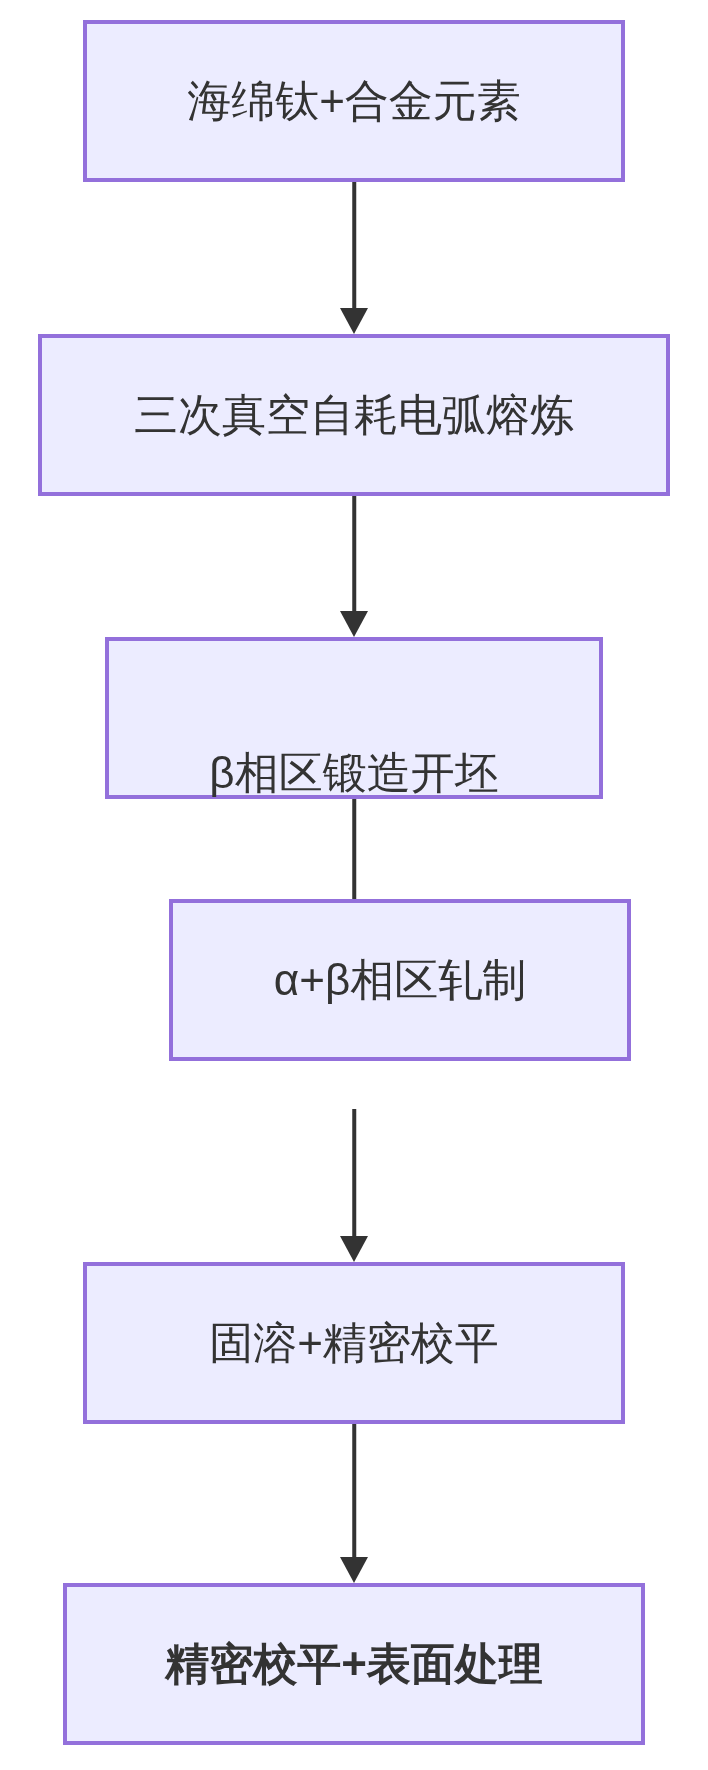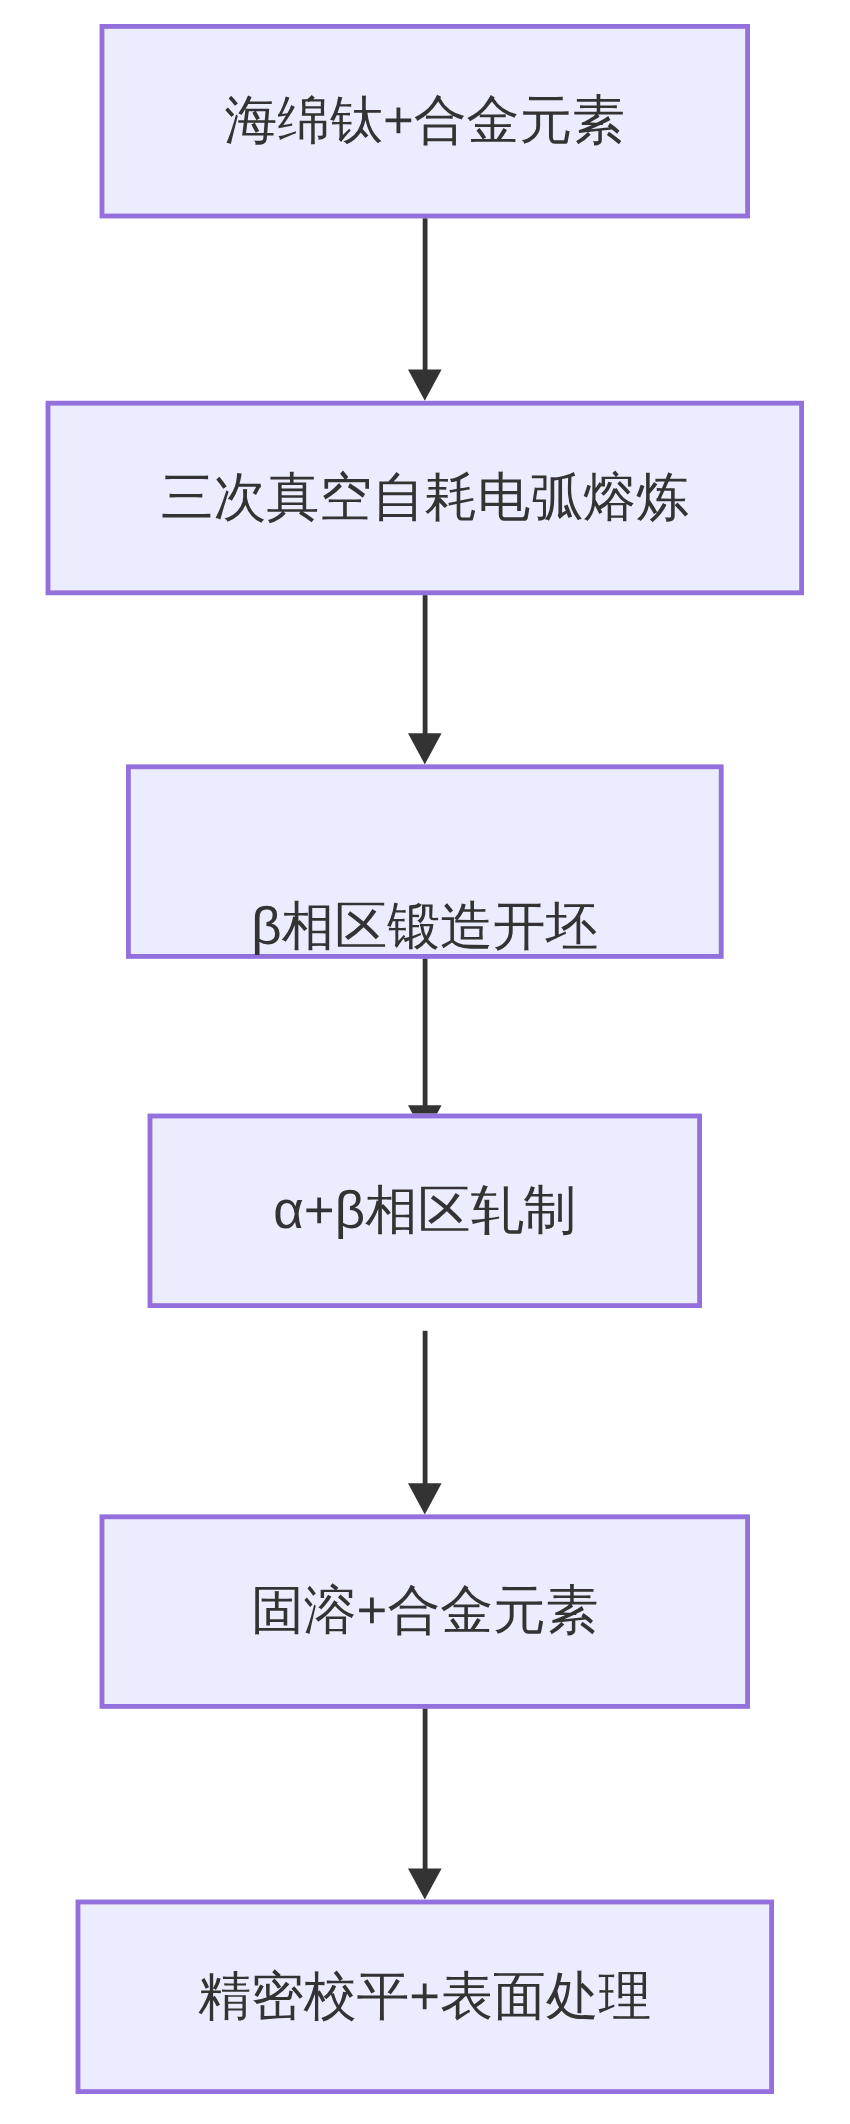--- a/index.html
+++ b/index.html
@@ -32,23 +32,23 @@
     border: 4px solid var(--node-border);
     color: var(--text);
     font-size: 44px;
     line-height: 1;
     white-space: nowrap;
     text-align: center;
   }
   .n1 { top: 20px;   width: 542px; height: 162px; }
   .n2 { top: 334px;  width: 632px; height: 162px; }
   .n3 { top: 637px;  width: 498px; height: 162px; align-items: flex-end; }
-  .n4 { top: 928px;  width: 462px; height: 162px; }
+  .n4 { top: 899px;  width: 462px; height: 162px; margin-left: 46px; }
   .n5 { top: 1262px; width: 542px; height: 162px; }
-  .n6 { top: 1583px; width: 582px; height: 162px; }
+  .n6 { top: 1583px; width: 582px; height: 162px; font-weight: bold; }
 
   .arrow {
     position: absolute;
     left: 50%;
     transform: translateX(-50%);
     width: 32px;
   }
   .a1 { top: 182px;  height: 152px; }
   .a2 { top: 496px;  height: 141px; }
   .a3 { top: 799px;  height: 148px; }
@@ -110,21 +110,21 @@
   <div class="node n4">
     <span>α+β相区轧制</span>
   </div>
 
   <div class="arrow a4">
     <div class="arrow-line"></div>
     <div class="arrow-head"></div>
   </div>
 
   <div class="node n5">
-    <span>固溶+合金元素</span>
+    <span>固溶+精密校平</span>
   </div>
 
   <div class="arrow a5">
     <div class="arrow-line"></div>
     <div class="arrow-head"></div>
   </div>
 
   <div class="node n6">
     <span>精密校平+表面处理</span>
   </div>

